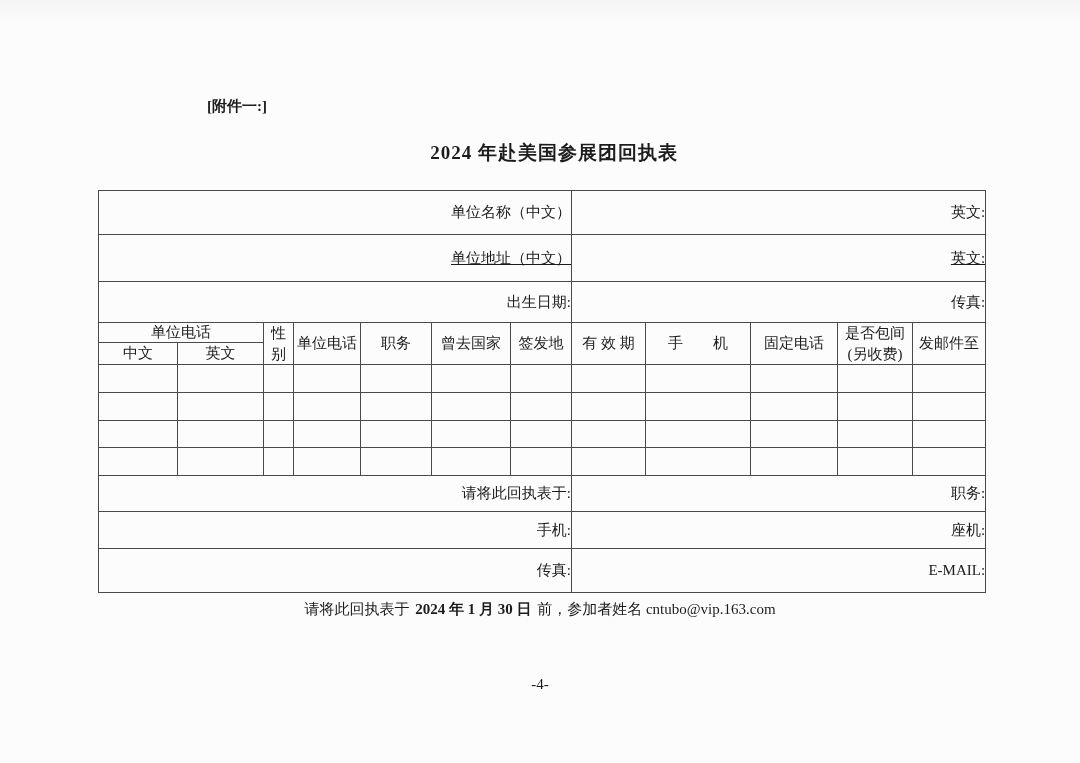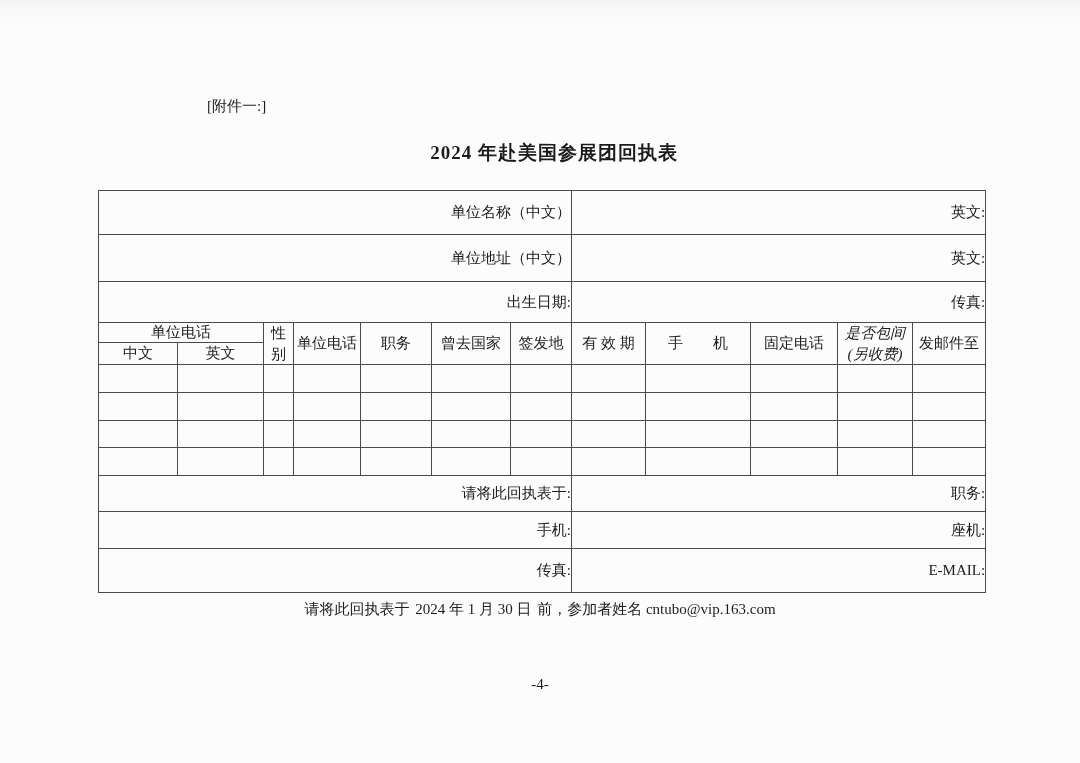--- a/index.html
+++ b/index.html
@@ -22,21 +22,21 @@
     overflow:hidden;
   }
   
   .scan-noise{
     position:absolute;left:0;top:0;width:100%;height:26px;
     background:linear-gradient(180deg, rgba(180,180,180,0.10), rgba(255,255,255,0));
   }
   .attachment-label{
     position:absolute;
     left:207px;top:97px;
-    font-size:15px;font-weight:normal;text-align:right;
+    font-size:15px;font-weight:bold;text-align:right;
   }
   .doc-title{
     position:absolute;
     left:0;top:140px;width:100%;
     text-align:center;
     transform:translateX(14px);
     font-size:19px;font-weight:bold;
     letter-spacing:1px;
   }
   table.form{
@@ -58,37 +58,37 @@
     text-align:right;
     vertical-align:middle;
     padding-left:9px;
   }
   td.hdr{
     text-align:center;
     vertical-align:middle;
     padding:0 1px;
   }
   td.pre{white-space:pre-line;line-height:1.35;}
-  td.small{font-size:13px;line-height:1.35;font-style:italic;}
+  td.small{font-size:13px;line-height:1.35;}
   tr.tr-name{height:44px;}
-  tr.tr-addr{height:47px;}
+  tr.tr-addr{height:47px;text-decoration:underline;}
   tr.tr-tel{height:41px;}
   tr.tr-h1{height:20px;}
   tr.tr-h2{height:22px;}
   tr.tr-empty{height:27.75px;}
   tr.tr-contact{height:36px;}
   tr.tr-mobile{height:37px;}
   tr.tr-fax{height:44px;}
   .footer-note{
     position:absolute;
     left:0;top:600px;width:100%;
     text-align:center;
     font-size:15px;
   }
-  .footer-note .date-bold{font-weight:normal;margin:0 2px;}
+  .footer-note .date-bold{font-weight:bold;margin:0 2px;}
   .page-number{
     position:absolute;
     left:0;top:676px;width:100%;
     text-align:center;
     font-size:15px;
   }
 </style>
 </head>
 <body>
 

